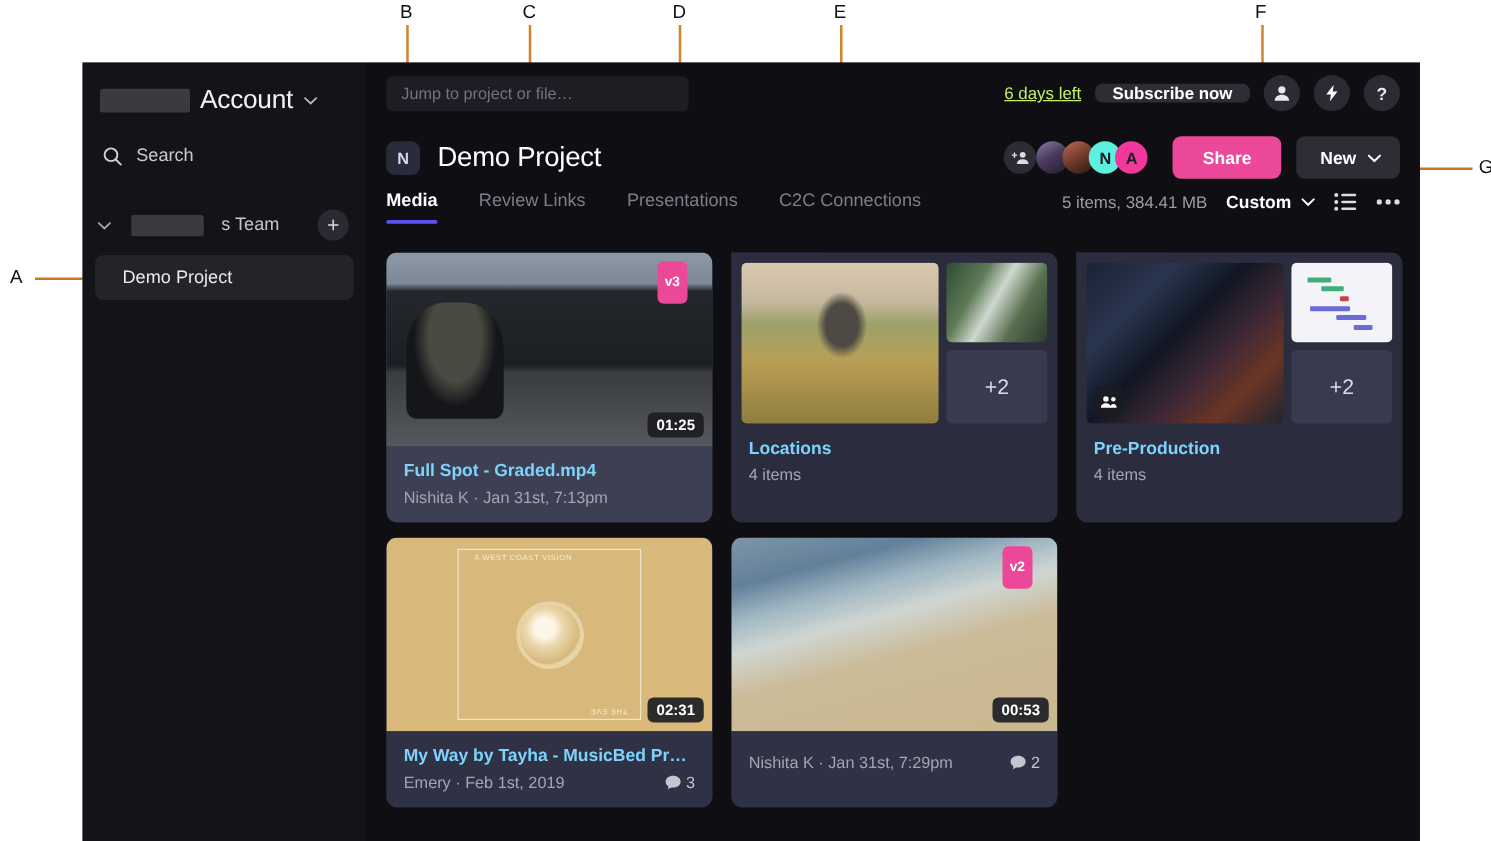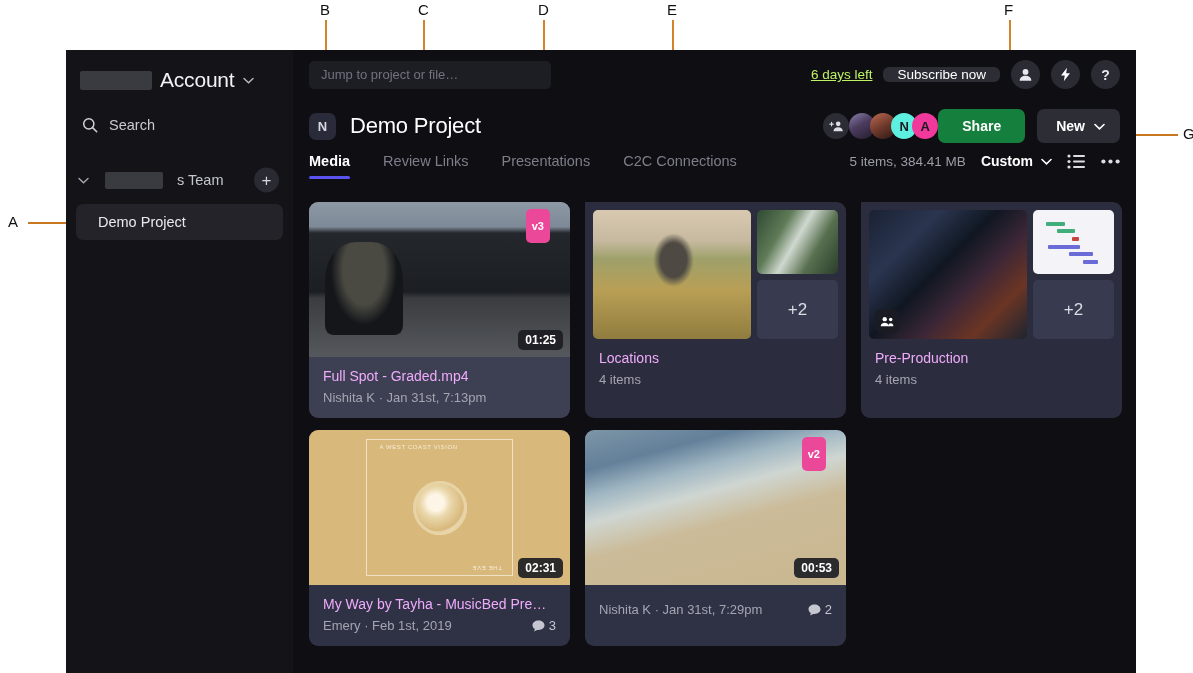--- a/index.html
+++ b/index.html
@@ -66,21 +66,21 @@
 
   .topbar { height: 49px; display: flex; align-items: center; padding: 0 18px 0 16px; }
   .jump-box {
     width: 242px; height: 28px; background: #1d1d24; border-radius: 5px;
     display: flex; align-items: center; padding: 0 12px; cursor: text;
   }
   .jump-box .ph { color: #73737f; font-size: 13px; }
   .topbar-right { margin-left: auto; display: flex; align-items: center; gap: 11px; }
   .days-left { color: #bef264; font-size: 13.5px; text-decoration: underline; }
   .subscribe-btn {
-    background: #2d2d36; color: #fff; font-size: 13.5px; font-weight: normal;
+    background: #2d2d36; color: #fff; font-size: 13.5px; font-weight: bold;
     border-radius: 6px; padding: 0 14px; cursor: pointer;
   }
   .circ-btn {
     width: 29px; height: 29px; border-radius: 50%; background: #2b2b34;
     display: flex; align-items: center; justify-content: center; cursor: pointer;
     color: #e7e7ee;
   }
 
   .projbar { height: 54px; display: flex; align-items: center; padding: 0 18px 0 16px; }
   .proj-thumb {
@@ -91,22 +91,22 @@
   .projbar-right { margin-left: auto; display: flex; align-items: center; gap: 0; }
   .avatars { display: flex; align-items: center; }
   .av {
     width: 26px; height: 26px; border-radius: 50%; margin-left: -5px;
     display: flex; align-items: center; justify-content: center;
     font-size: 13px; font-weight: bold; color: #1a1a22; overflow: hidden;
   }
   .av:first-child { margin-left: 0; }
   .av.addp { background: #2c2c35; color: #dcdce4; font-size: 11px; margin-right: 5px; }
   .share-btn {
-    background: #15803d; color: #fff; font-size: 14px; font-weight: bold;
-    padding: 9px 24px; border-radius: 7px; cursor: pointer;
+    background: #ec4899; color: #fff; font-size: 14px; font-weight: bold;
+    padding: 9px 24px; border-radius: 7px; margin-left: 20px; cursor: pointer;
   }
   .new-btn {
     background: #2d2d36; color: #fff; font-size: 14px; font-weight: bold;
     padding: 9px 15px 9px 19px; border-radius: 7px; margin-left: 12px; cursor: pointer;
     display: flex; align-items: center; gap: 9px;
   }
 
   .tabbar { height: 37px; display: flex; align-items: flex-start; padding: 0 18px 0 16px; position: relative; }
   .tabs { display: flex; gap: 33px; }
   .tab { color: #7e7e8b; font-size: 14.5px; padding-bottom: 10px; cursor: pointer; position: relative; }
@@ -148,21 +148,21 @@
   .badge-dur {
     position: absolute; bottom: 7px; right: 7px; background: #1b1b22e8; color: #fff;
     font-size: 12px; font-weight: bold; border-radius: 5px; padding: 3px 7px;
   }
   .badge-share {
     position: absolute; bottom: 6px; left: 6px; width: 24px; height: 24px; border-radius: 6px;
     background: #1b1b22d9; display: flex; align-items: center; justify-content: center;
   }
   .meta { padding: 11px 14px 13px 14px; }
   .card.folder .meta { padding: 11px 14px 13px 14px; }
-  .meta .name { color: #f0abfc; font-size: 14px; font-weight: normal; white-space: nowrap; overflow: hidden; text-overflow: ellipsis; }
+  .meta .name { color: #7dd3fc; font-size: 14px; font-weight: bold; white-space: nowrap; overflow: hidden; text-overflow: ellipsis; }
   .meta .sub { color: #a5a5b2; font-size: 13px; margin-top: 6px; display: flex; align-items: center; }
   .meta .sub .cmt { margin-left: auto; display: flex; align-items: center; gap: 4px; color: #c6c6d0; }
 
   
   .img-fill { position: absolute; inset: 0; }
   .art-train {
     background:
       linear-gradient(180deg, #8e99a6 0%, #7e8997 16%, #24272c 20%, #1b1e23 58%, #3a3c40 62%, #55585c 100%);
   }
   .art-train::after {

